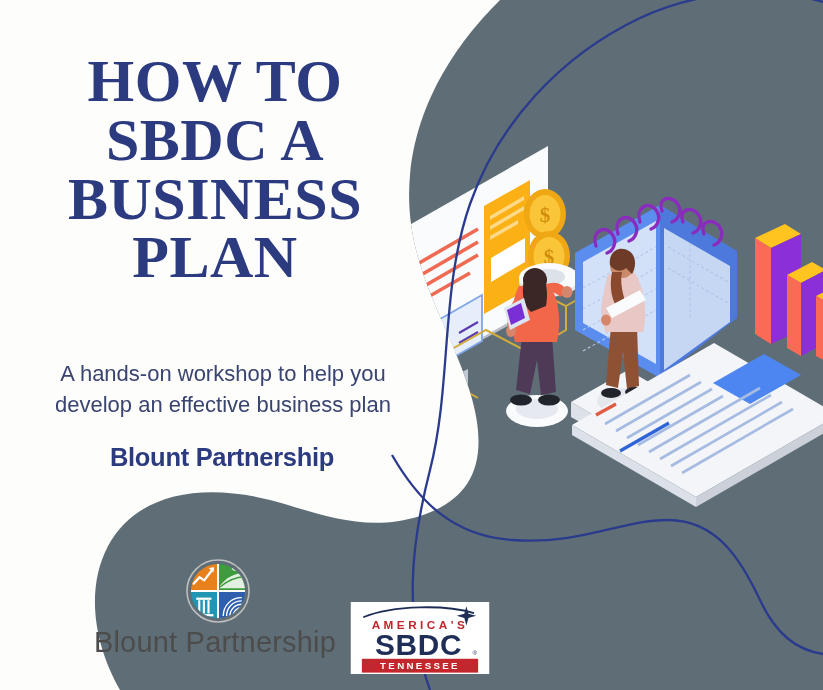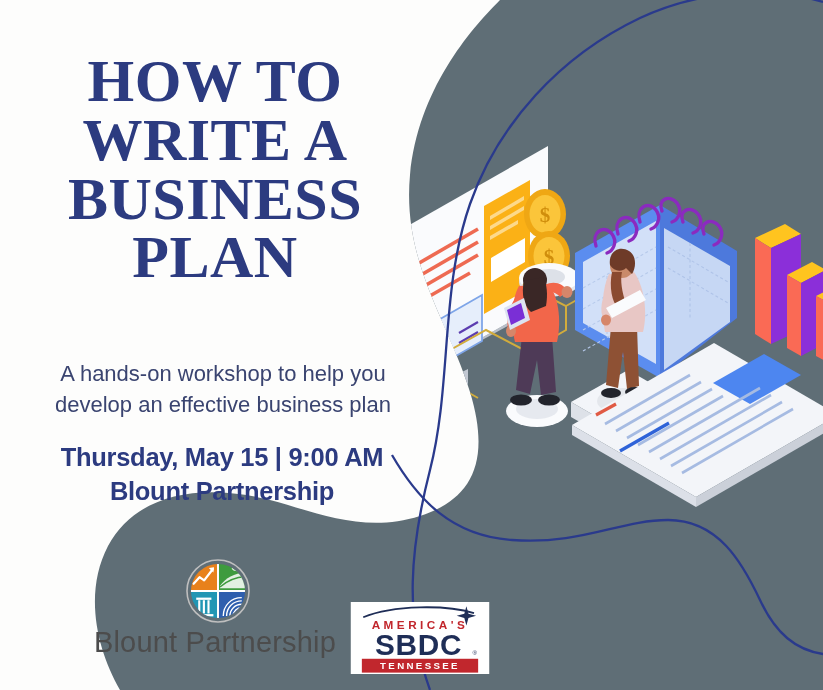--- a/index.html
+++ b/index.html
@@ -335,29 +335,28 @@
       <path d="M392,455 C418,500 452,536 512,540
                C582,545 620,520 668,520
                C718,520 742,562 760,600
                C776,634 796,650 823,654" fill="none" stroke="#2a3a8c" stroke-width="2.3"></path>
     </g>
   </svg>
 
   <div id="text-col">
 
     <div id="headline">HOW TO
-WRITE A
+SBDC A
 BUSINESS
 PLAN</div>
 
     <div id="subhead">A hands-on workshop to help you
 develop an effective business plan</div>
 
     <div id="eventinfo">
-      <span>Thursday, May 15 | 9:00 AM</span>
       <span class="line2">Blount Partnership</span>
     </div>
   </div>
 
   <div id="logo-row">
 
     <div id="blount-logo">
       <svg id="blount-mark" viewBox="0 0 100 100" xmlns="http://www.w3.org/2000/svg">
         <defs>
           <clipPath id="markCircle">

